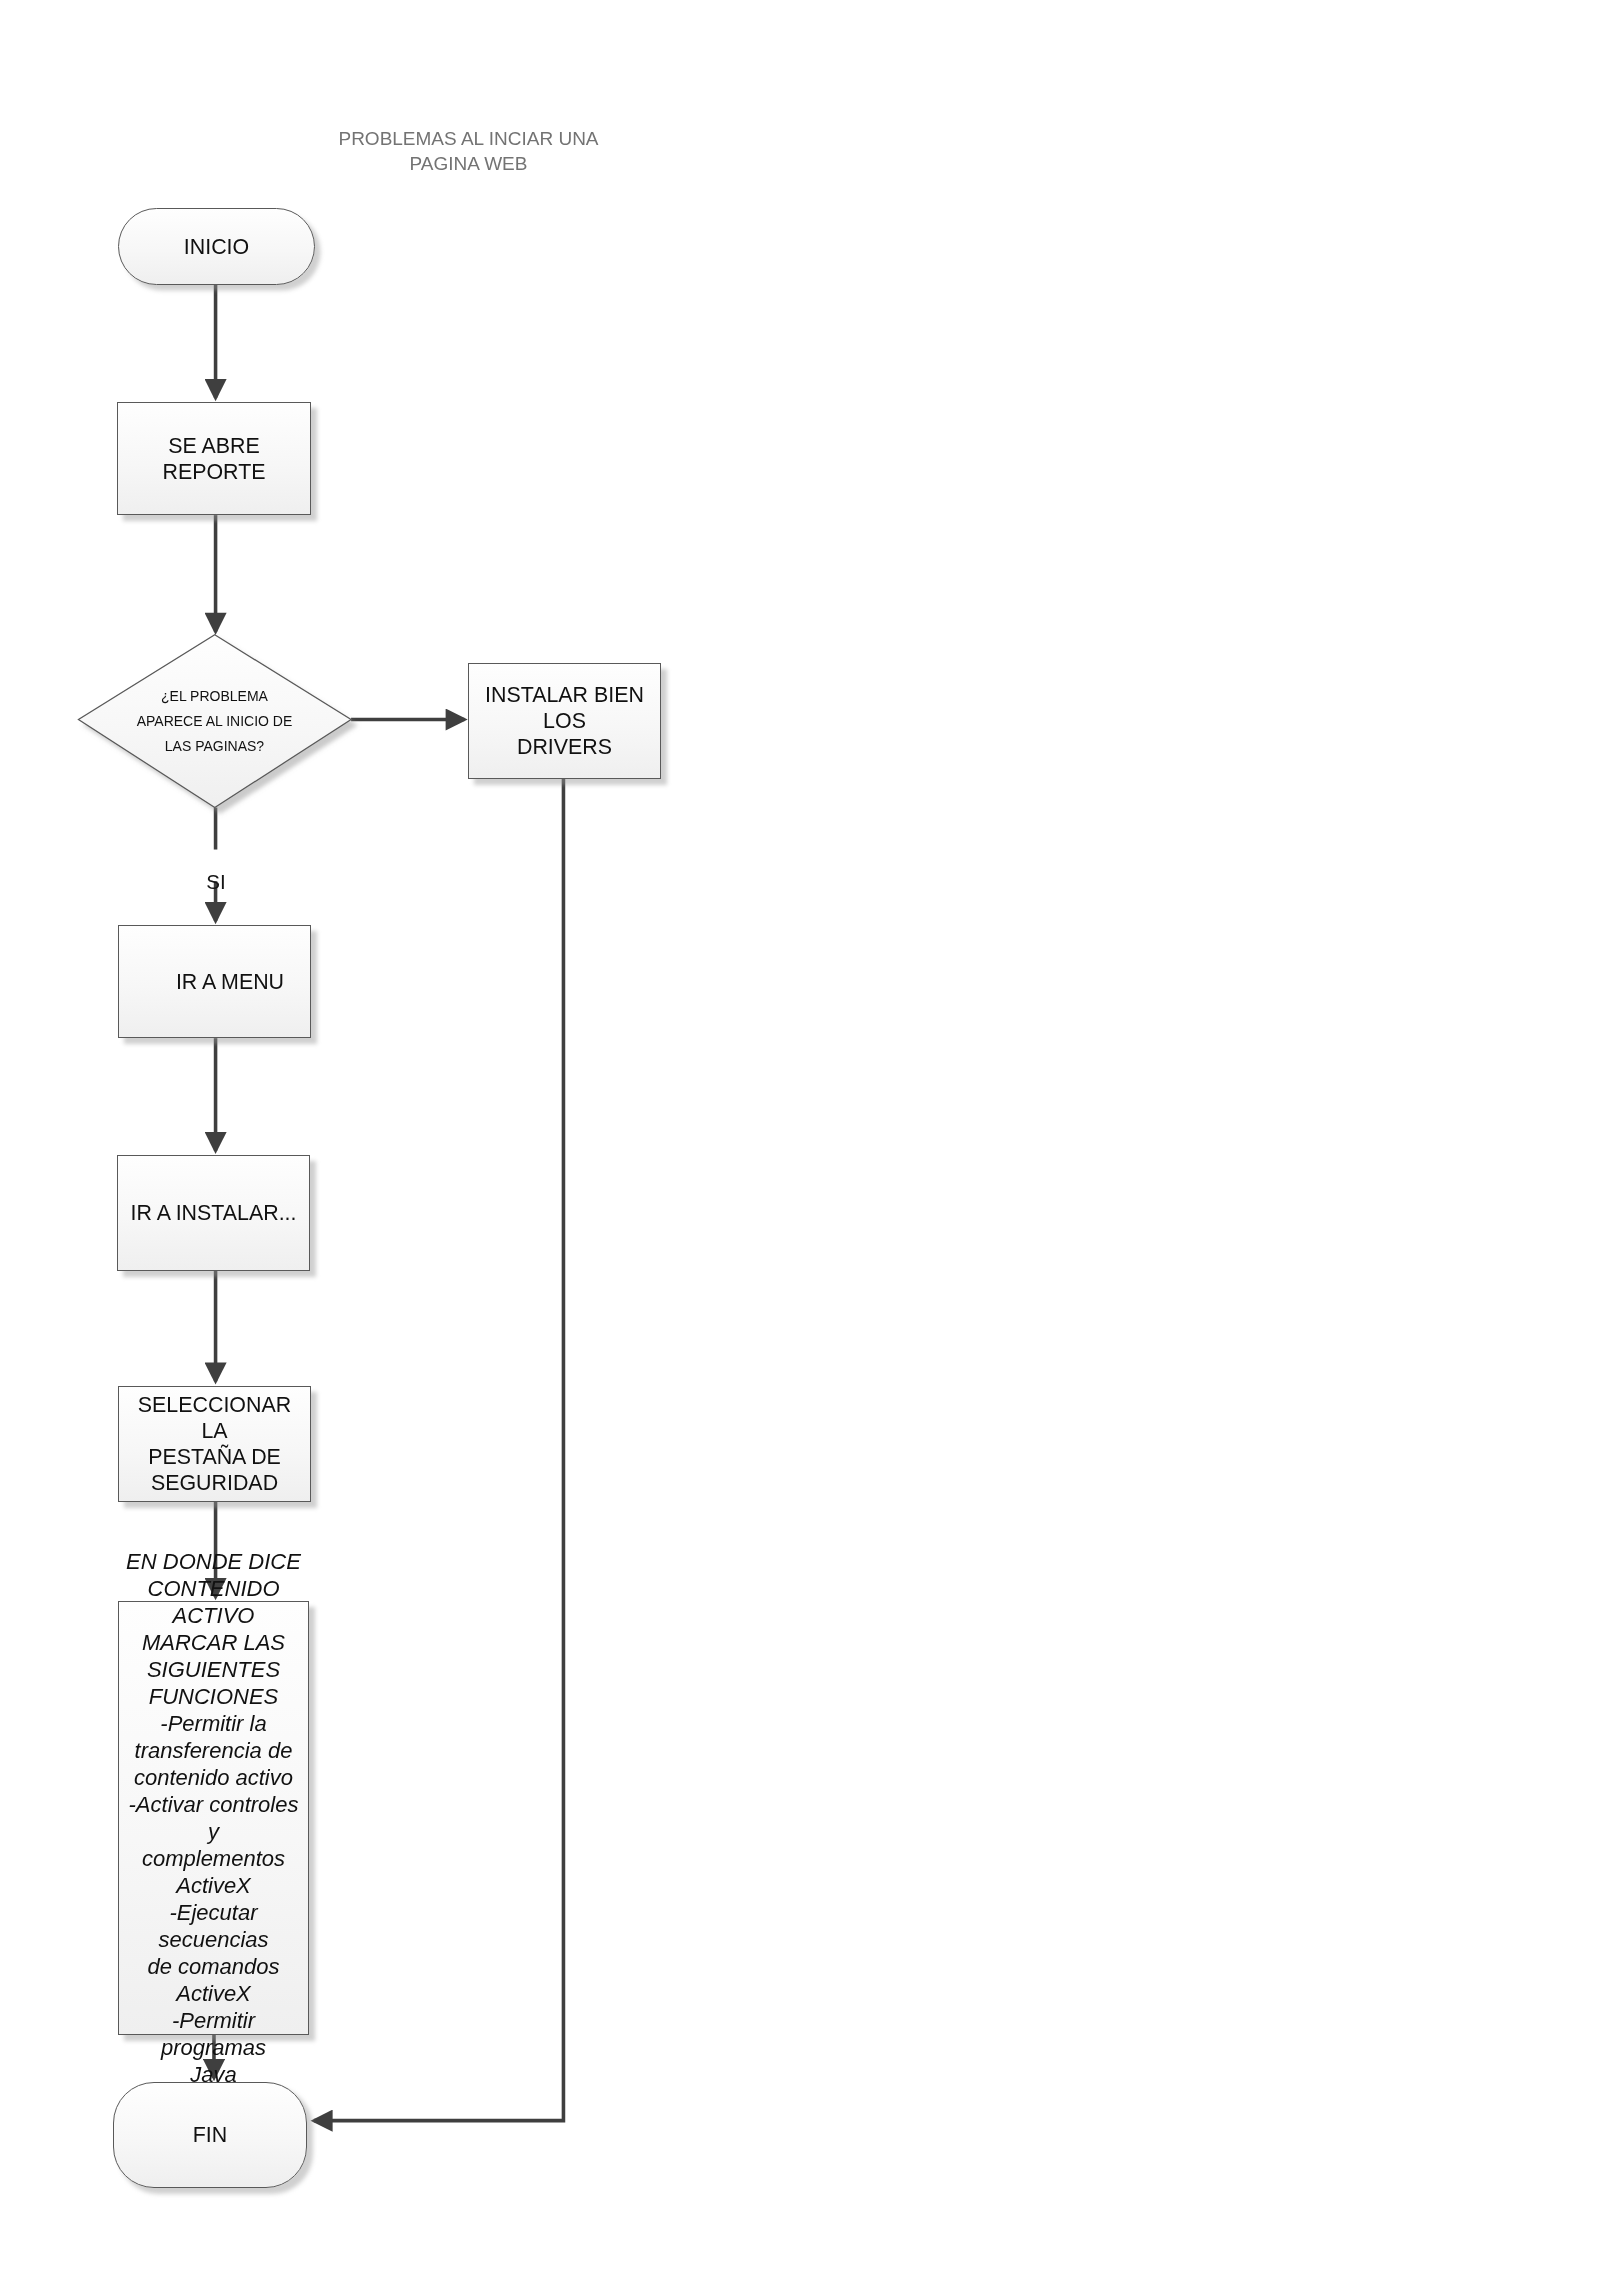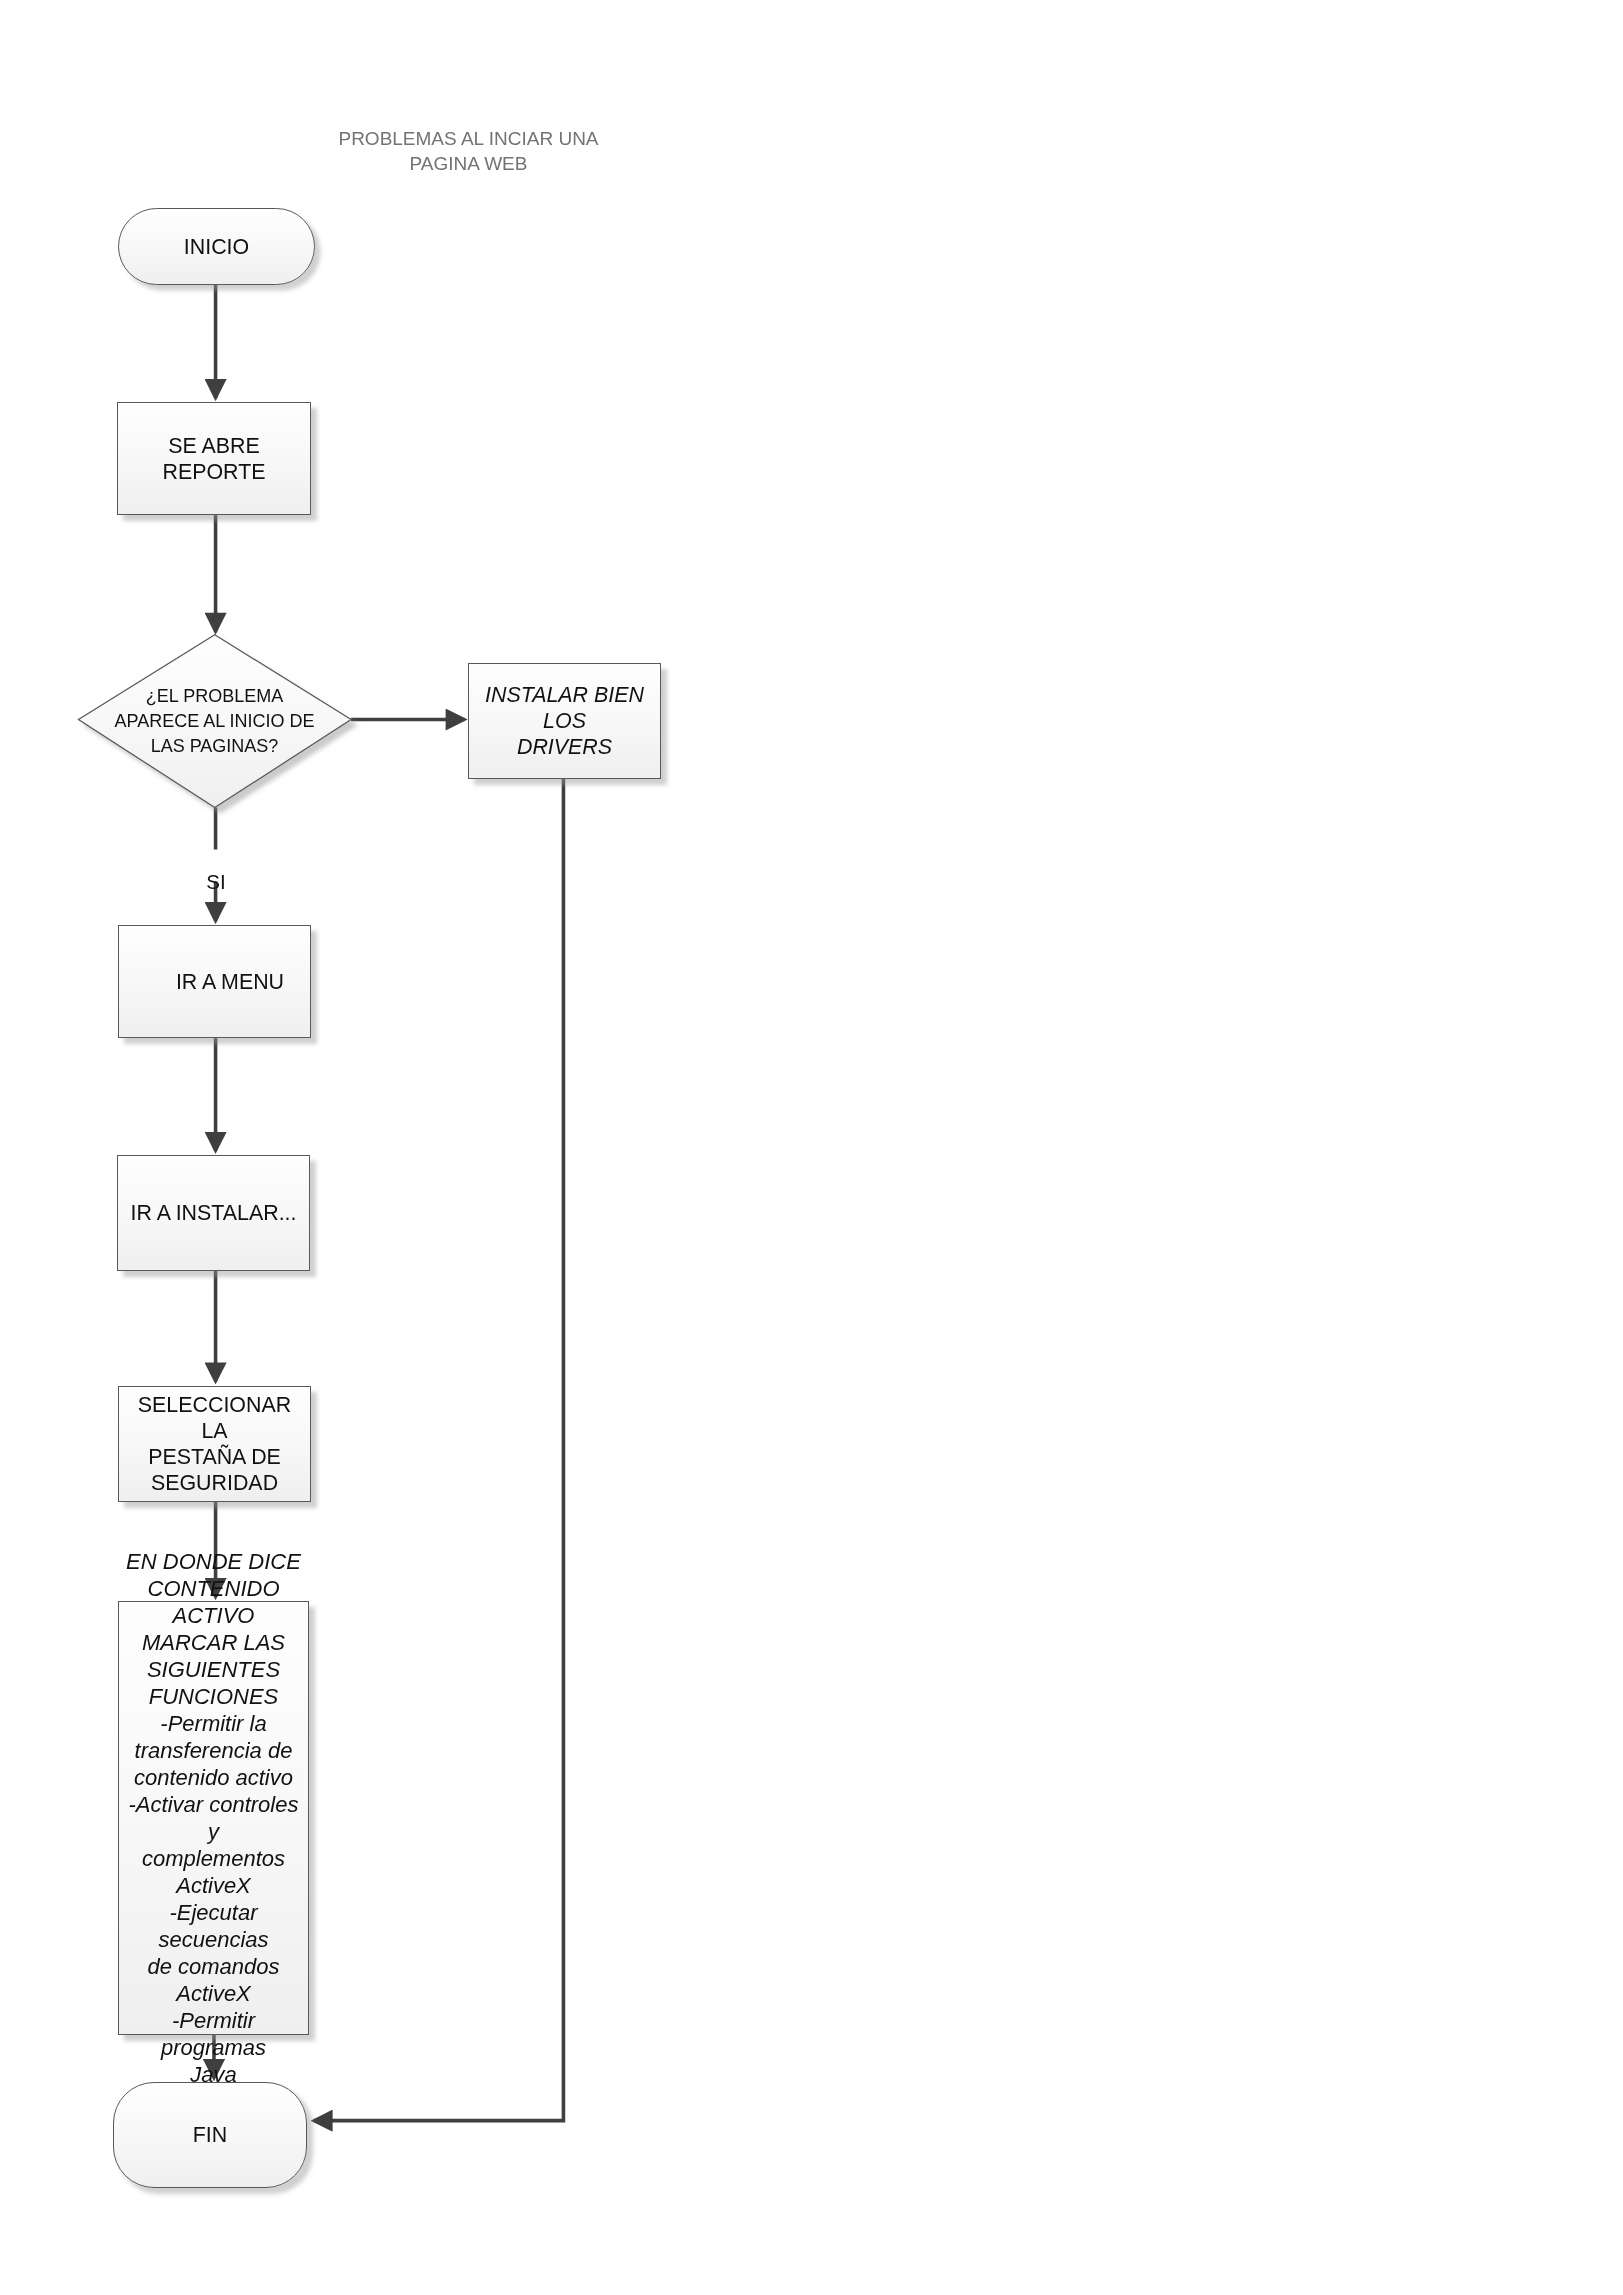--- a/index.html
+++ b/index.html
@@ -36,32 +36,32 @@
     background: linear-gradient(180deg, #fefefe 0%, #f7f7f7 55%, #efefef 100%);
     border: 1.3px solid #595959;
     box-shadow: 5.5px 5.5px 4px rgba(150,150,150,0.45);
     font-size: 21.4px;
     line-height: 26px;
   }
   .node-label { white-space: pre-line; display: block; padding: 0 4.8px; }
   .terminator { border-radius: 41px; }
   .n-inicio      { left: 118px; top: 208px;  width: 197px; height: 77px;  }
   .n-seabre      { left: 117px; top: 402px;  width: 194px; height: 113px; }
-  .n-instalar    { left: 468px; top: 663px;  width: 193px; height: 116px; font-style: italic; }
+  .n-instalar    { left: 468px; top: 663px;  width: 193px; height: 116px; }
   .n-irmenu      { left: 118px; top: 925px; width: 193px; height: 113px; padding-left: 31px; }
   .n-iropciones  { left: 117px; top: 1155px; width: 193px; height: 116px; }
   .n-seleccionar { left: 118px; top: 1386px; width: 193px; height: 116px; }
   .n-contenido   { left: 118px; top: 1601px; width: 191px; height: 434px; font-size: 22px; line-height: 27px; font-style: italic; }
   .n-fin         { left: 113px; top: 2082px; width: 194px; height: 106px; }
   .diamond-text {
     position: absolute;
     left: 78px; top: 635px; width: 273px; height: 173px;
     display: flex; align-items: center; justify-content: center;
     text-align: center;
-    font-size: 18px;
+    font-size: 14px;
     line-height: 25px;
   }
   .si-label {
     position: absolute;
     left: 192px; top: 851px; width: 48px;
     text-align: center;
     font-size: 20.6px;
     color: #151515;
     margin-top: 19px;
   }

